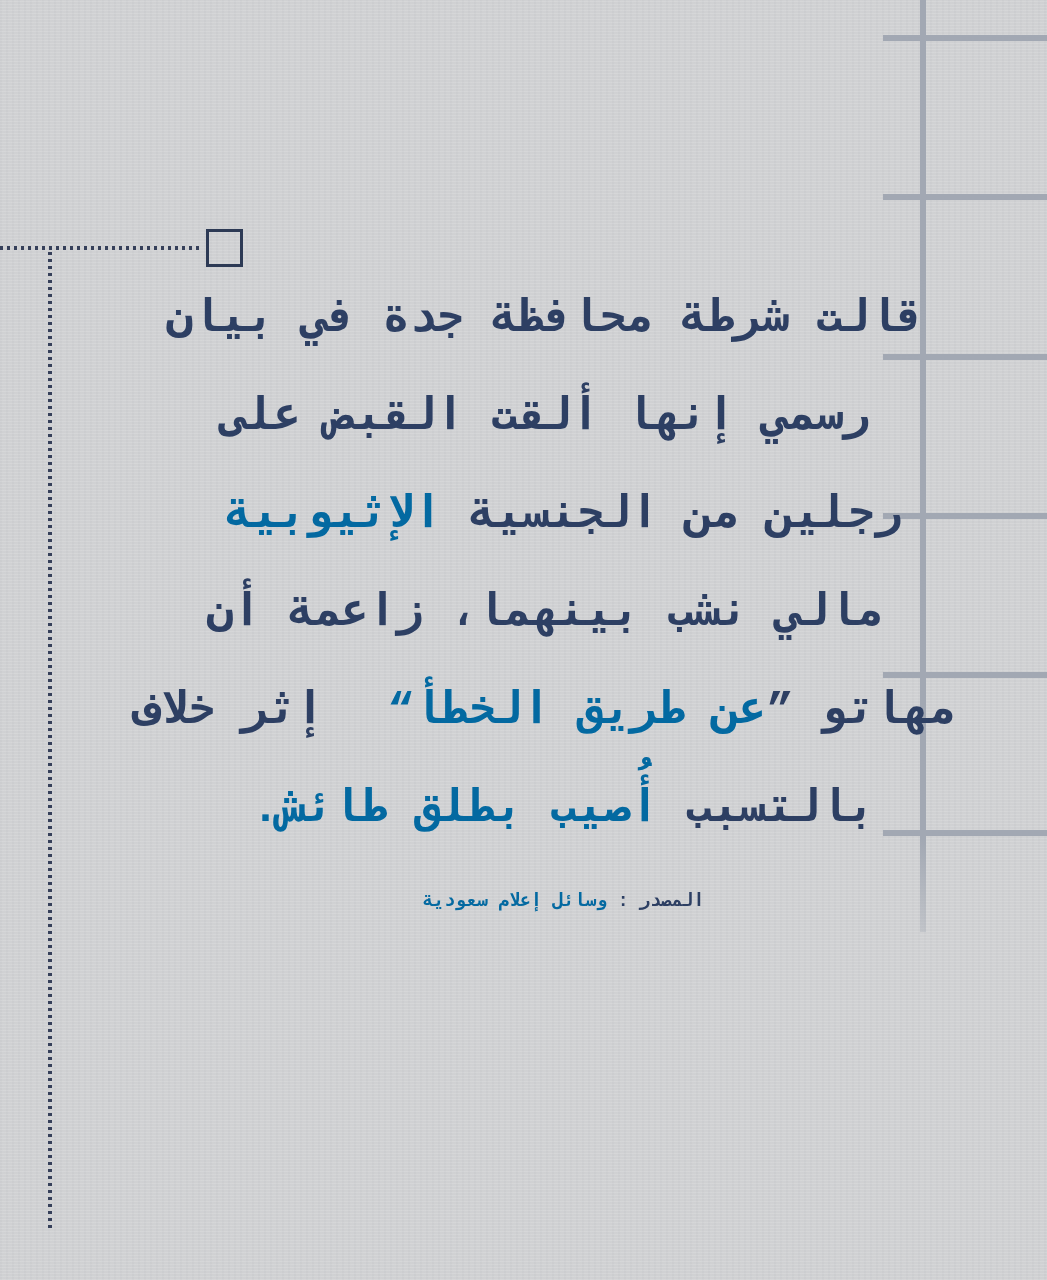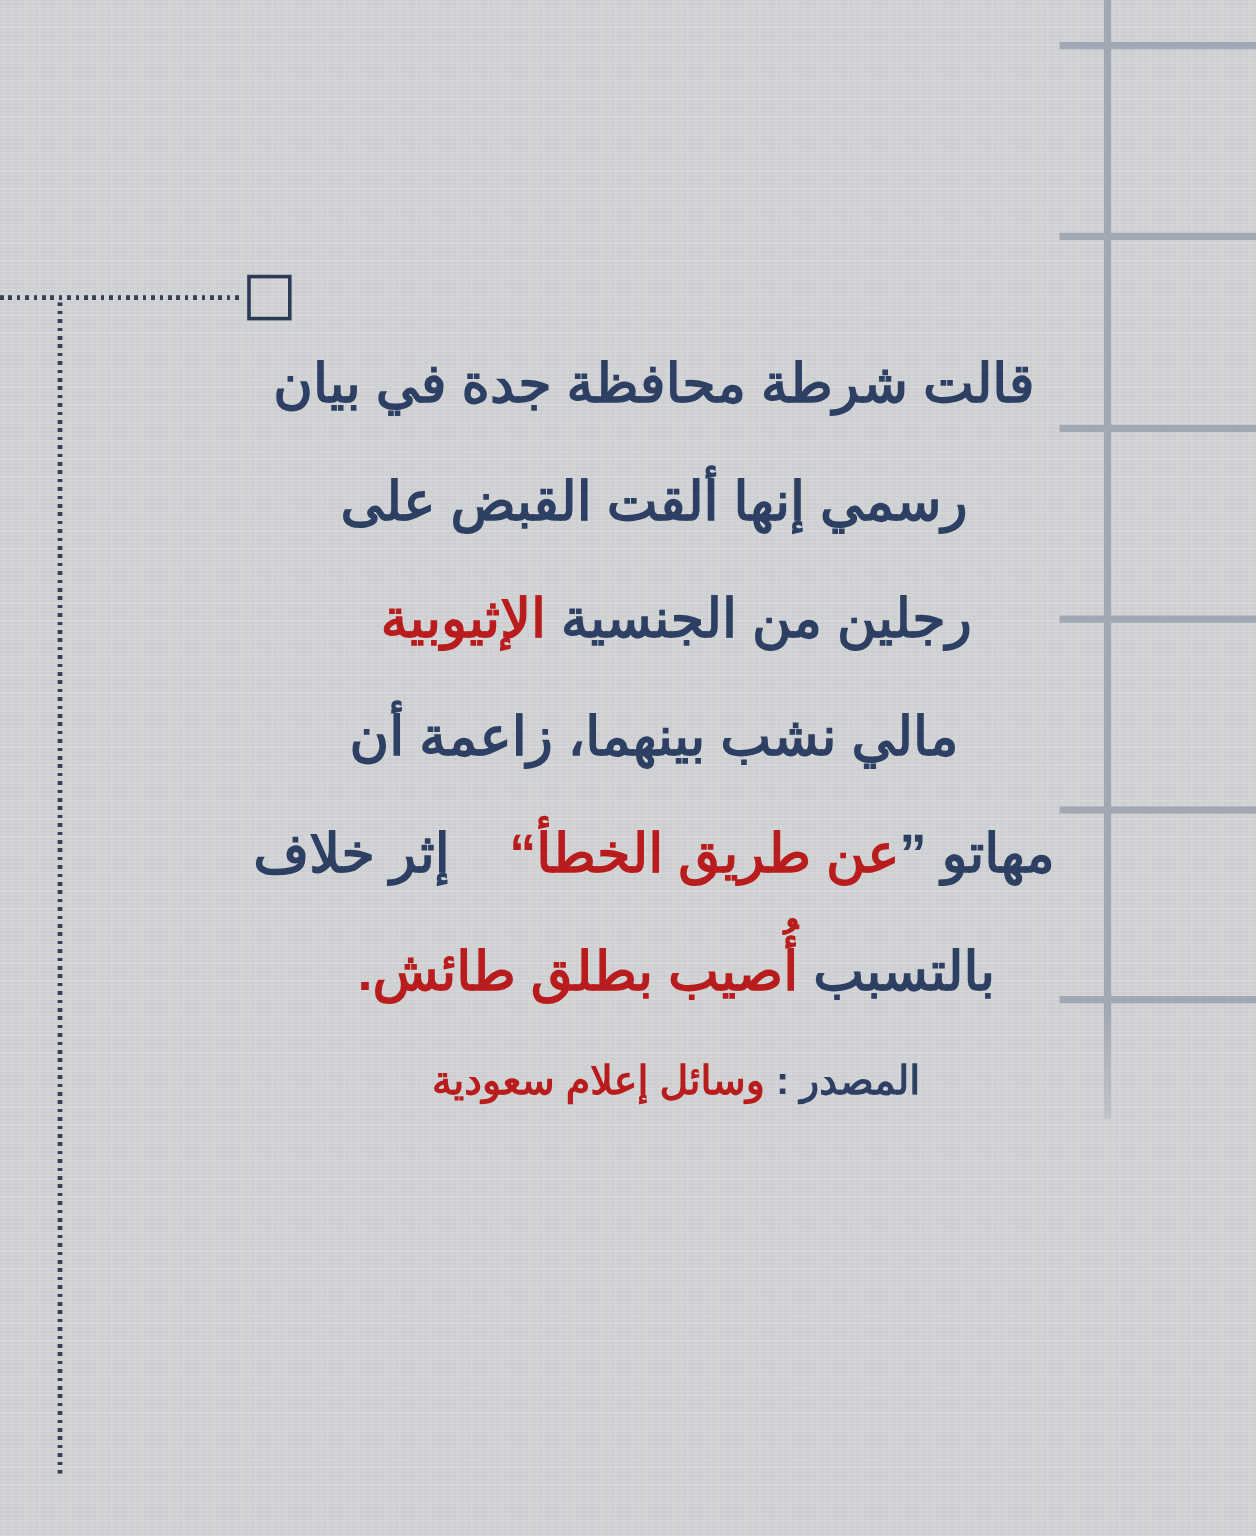--- a/index.html
+++ b/index.html
@@ -6,21 +6,21 @@
     margin: 0;
     padding: 0;
     background: #d2d3d5;
   }
   .canvas {
     position: relative;
     width: 1047px;
     height: 1280px;
     background-color: #d2d3d5;
     overflow: hidden;
-    font-family: Liberation Sans, sans-serif;
+    font-family: Liberation Mono, monospace;
   }
   
   .canvas::before {
     content: "";
     position: absolute;
     inset: 0;
     background-image:
       repeating-linear-gradient(0deg, rgba(255,255,255,0.06) 0 1px, rgba(0,0,0,0.015) 1px 3px),
       repeating-linear-gradient(90deg, rgba(130,135,145,0.035) 0 2px, rgba(255,255,255,0.02) 2px 6px);
     pointer-events: none;
@@ -86,27 +86,27 @@
     text-align: center;
     color: #2d3f63;
     font-weight: bold;
     font-size: 45px;
   }
   .line {
     height: 98px;
     line-height: 98px;
     white-space: nowrap;
   }
-  .gray { color: #b91c1c; margin-left: 37px; }
+  .gray { color: #0369a1; margin-left: 37px; }
   .navy { color: #2d3f63; }
 
   .source-line {
     height: 84px;
     line-height: 84px;
-    font-size: 33px;
+    font-size: 18px;
     white-space: nowrap;
   }
 </style>
 </head>
 <body>
 
 <div class="canvas">
 
   <div>
     <div class="grid-v"></div>

